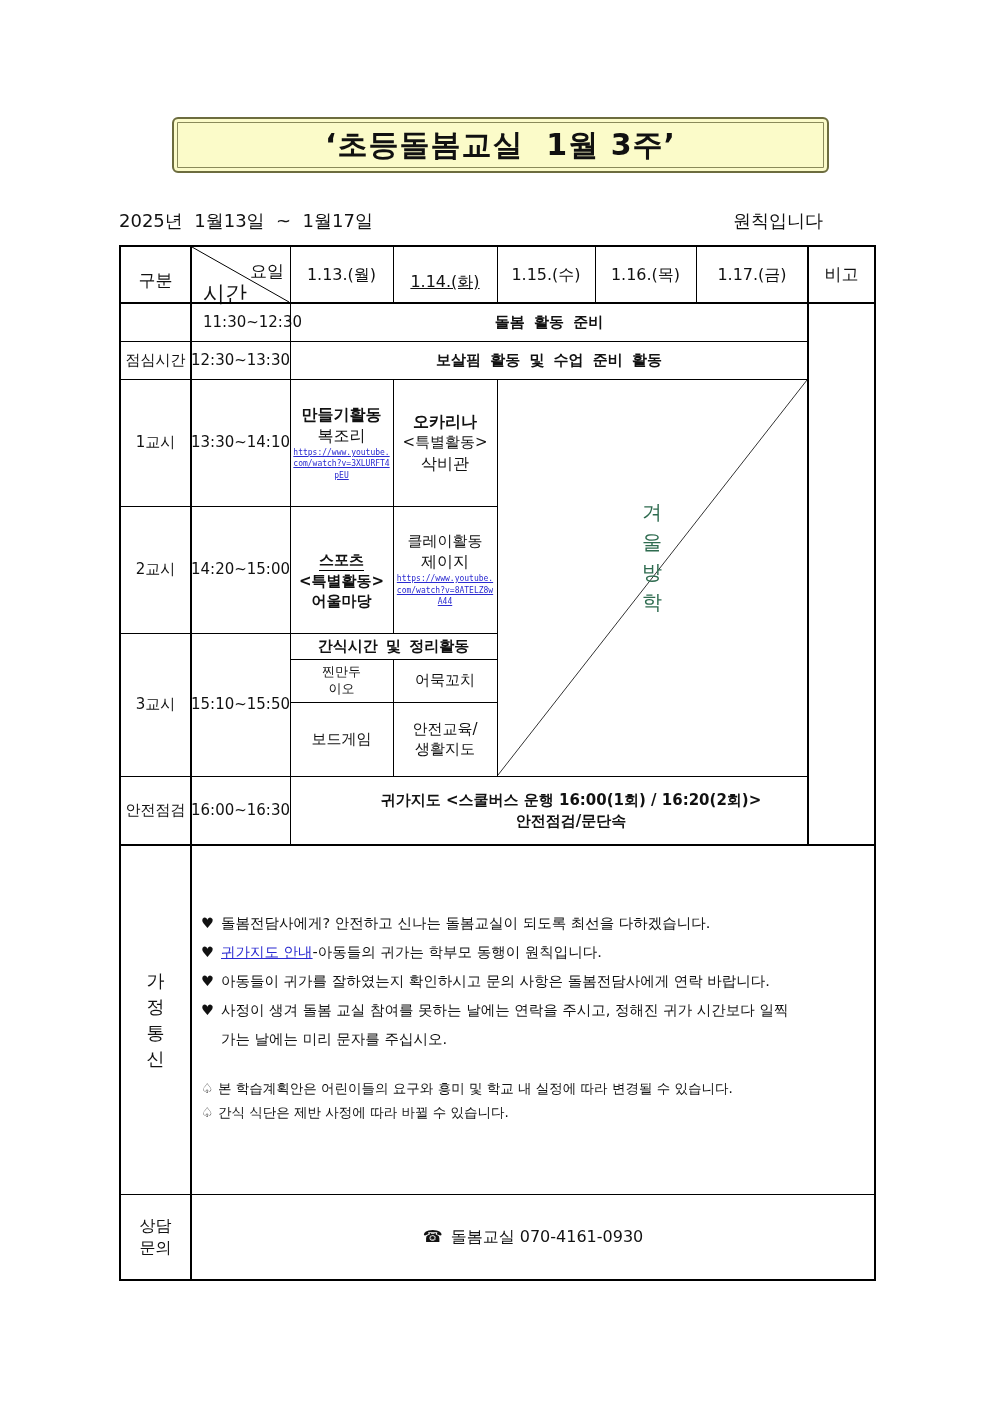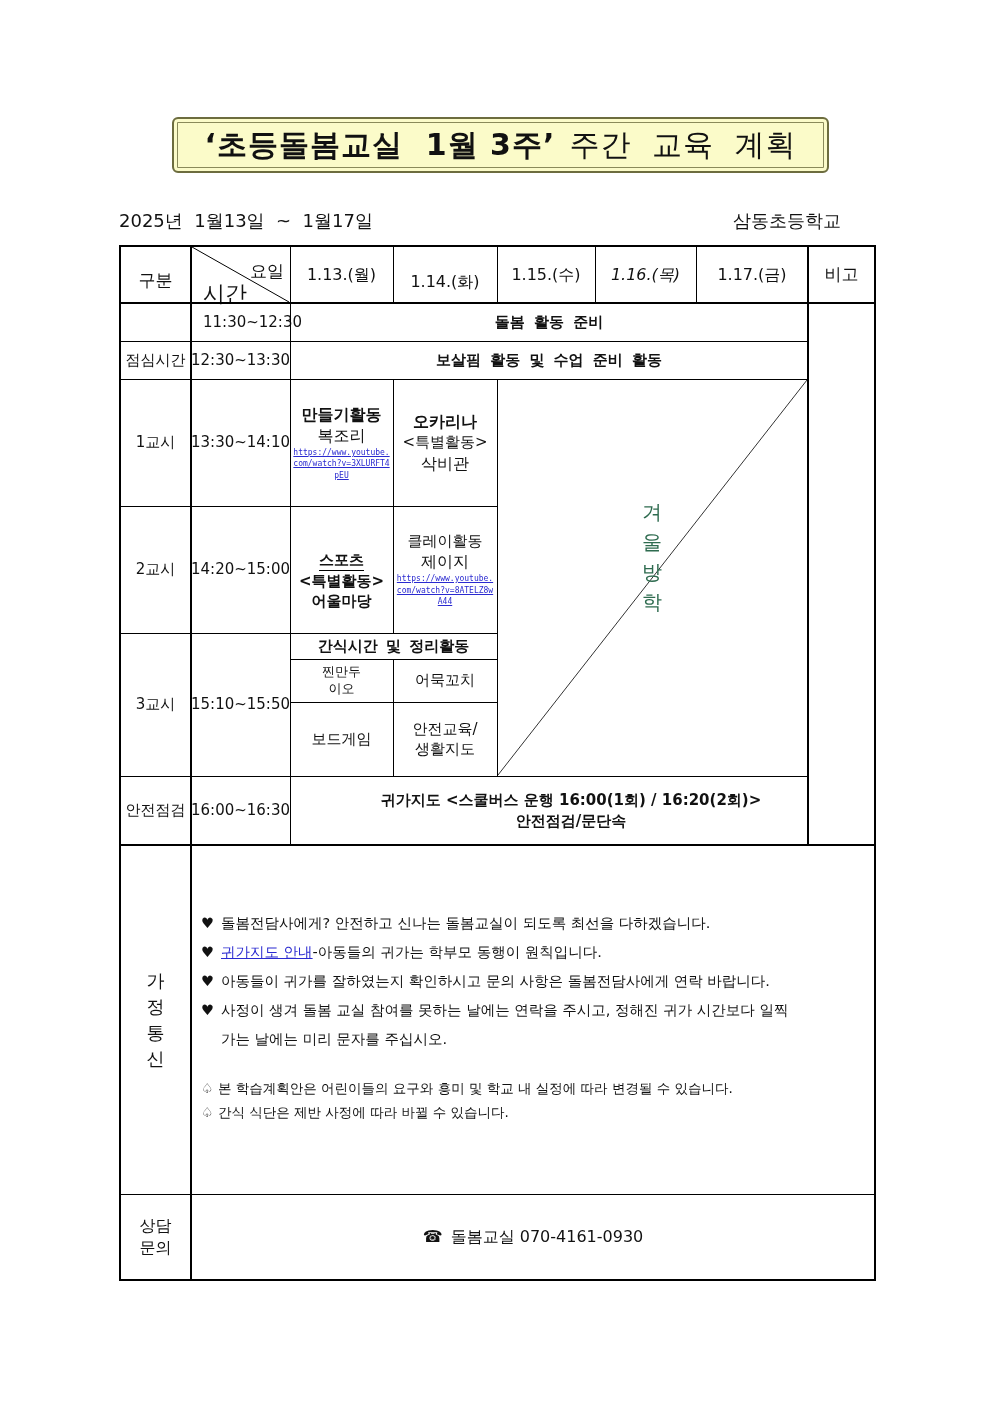--- a/index.html
+++ b/index.html
@@ -31,40 +31,39 @@
   .bullet { width: 20px; flex: none; }
   .small-note { font-size: 13.5px; line-height: 24px; }
   .anchor { color: #2a2ad0; text-decoration: underline; }
 </style>
 </head>
 <body>
 
 <div class="abs title-box"></div>
 <div class="abs title-text">
   <span class="title-bold" style="white-space:pre;">‘초등돌봄교실  1월 3주’</span>
-  <span class="title-normal">주간 교육 계획</span>
 </div>
 
 <div class="abs date-range" style="white-space:pre;">2025년  1월13일  ~  1월17일</div>
-<div class="abs school">삼동초등학교</div>
+<div class="abs school">원칙입니다</div>
 
 <div>
 
   <div class="cell" style="left:120px;top:246px;width:71px;height:69px;font-size:17px;">구분</div>
   <div class="abs" style="left:191px;top:246px;width:99px;height:57px;">
     <svg width="99" height="57" style="position:absolute;left:0;top:0;">
         <line x1="1" y1="1" x2="98" y2="56" stroke="#000" stroke-width="1"></line>
       </svg>
     <span class="abs" style="right:6px;top:3px;font-size:17px;margin-top:11px;">요일</span>
     <span class="abs" style="left:12px;top:33px;font-size:22px;">시간</span>
   </div>
   <div class="cell" style="left:290px;top:246px;width:103px;height:57px;font-size:16px;">1.13.(월)</div>
-  <div class="cell" style="left:393px;top:246px;width:104px;height:72px;font-size:16px;">1.14.(화)</div>
+  <div class="cell" style="left:393px;top:246px;width:104px;height:72px;font-size:16px;text-decoration:underline;">1.14.(화)</div>
   <div class="cell" style="left:497px;top:246px;width:98px;height:57px;font-size:16px;">1.15.(수)</div>
-  <div class="cell" style="left:595px;top:246px;width:101px;height:57px;font-size:16px;font-style:italic;">1.16.(목)</div>
+  <div class="cell" style="left:595px;top:246px;width:101px;height:57px;font-size:16px;">1.16.(목)</div>
   <div class="cell" style="left:696px;top:246px;width:112px;height:57px;font-size:16px;">1.17.(금)</div>
   <div class="cell" style="left:808px;top:246px;width:67px;height:57px;font-size:17px;">비고</div>
 
   <div class="cell" style="left:120px;top:303px;width:71px;height:38px;"></div>
   <div class="cell" style="left:191px;top:303px;width:99px;height:38px;padding-left:24px;">11:30~12:30</div>
   <div class="cell bold" style="left:290px;top:303px;width:518px;height:38px;word-spacing:4px;">돌봄 활동 준비</div>
 
   <div class="cell" style="left:120px;top:341px;width:71px;height:38px;">점심시간</div>
   <div class="cell" style="left:191px;top:341px;width:99px;height:38px;">12:30~13:30</div>
   <div class="cell bold" style="left:290px;top:341px;width:518px;height:38px;word-spacing:4px;">보살핌 활동 및 수업 준비 활동</div>

